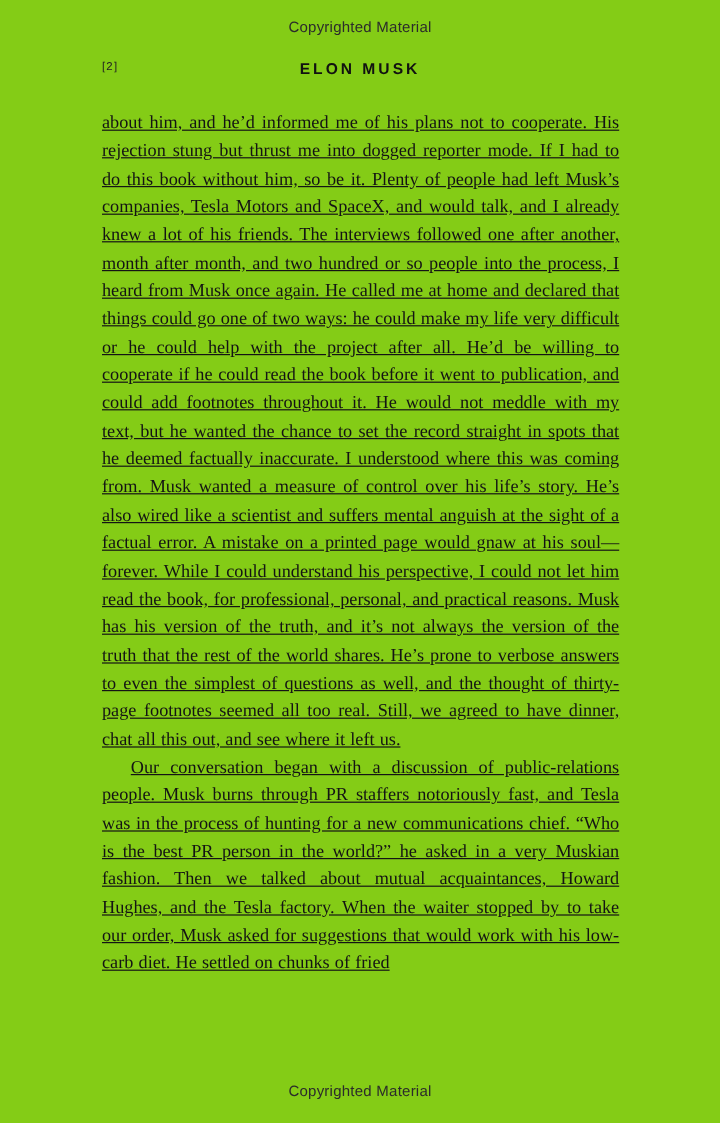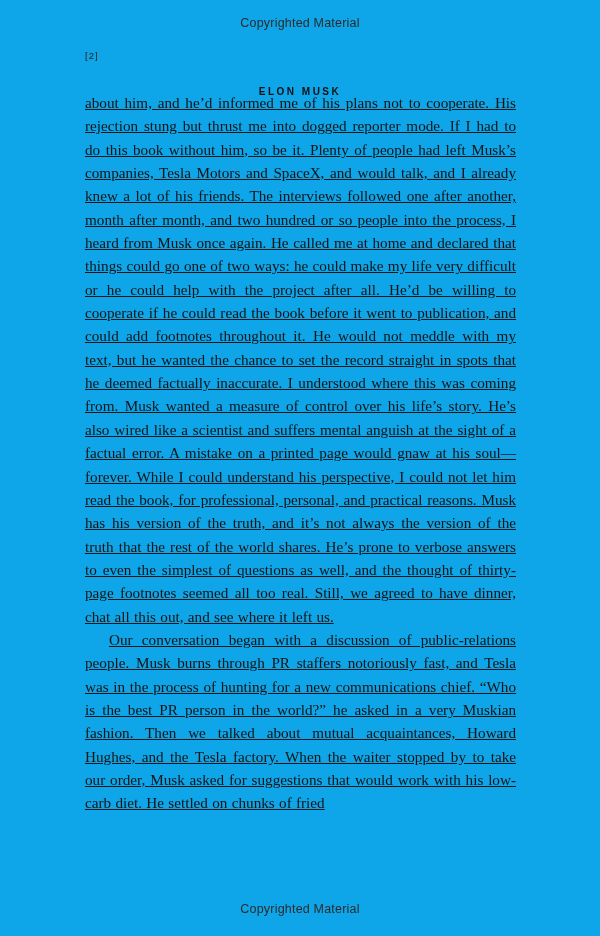--- a/index.html
+++ b/index.html
@@ -8,21 +8,21 @@
       width: 600px;
       height: 936px;
       position: relative;
       font-family: "Liberation Serif", serif;
       color: #141414;
       overflow: hidden;
     }
     .page {
       position: absolute;
       inset: 0;
-      background: #0ea5e9;
+      background: #84cc16;
     }
     .copyright-notice {
       position: absolute;
       left: 0;
       width: 100%;
       text-align: center;
       font-family: "Liberation Sans", sans-serif;
       font-size: 12.5px;
       color: #2b2b2b;
       letter-spacing: 0.2px;
@@ -45,25 +45,24 @@
       color: #222222;
       letter-spacing: 1px;
     }
     .book-title {
       position: absolute;
       left: 0;
       right: 0;
       top: 0;
       text-align: center;
       font-family: "Liberation Sans", sans-serif;
-      font-size: 10px;
+      font-size: 13px;
       font-weight: bold;
       letter-spacing: 2.5px;
       color: #111111;
-      margin-top: 36px;
     }
     .body-text {
       position: absolute;
       top: 91px;
       left: 85px;
       width: 431px;
       font-size: 15.2px;
       line-height: 23.35px;
       text-align: justify;
       color: #141414;

